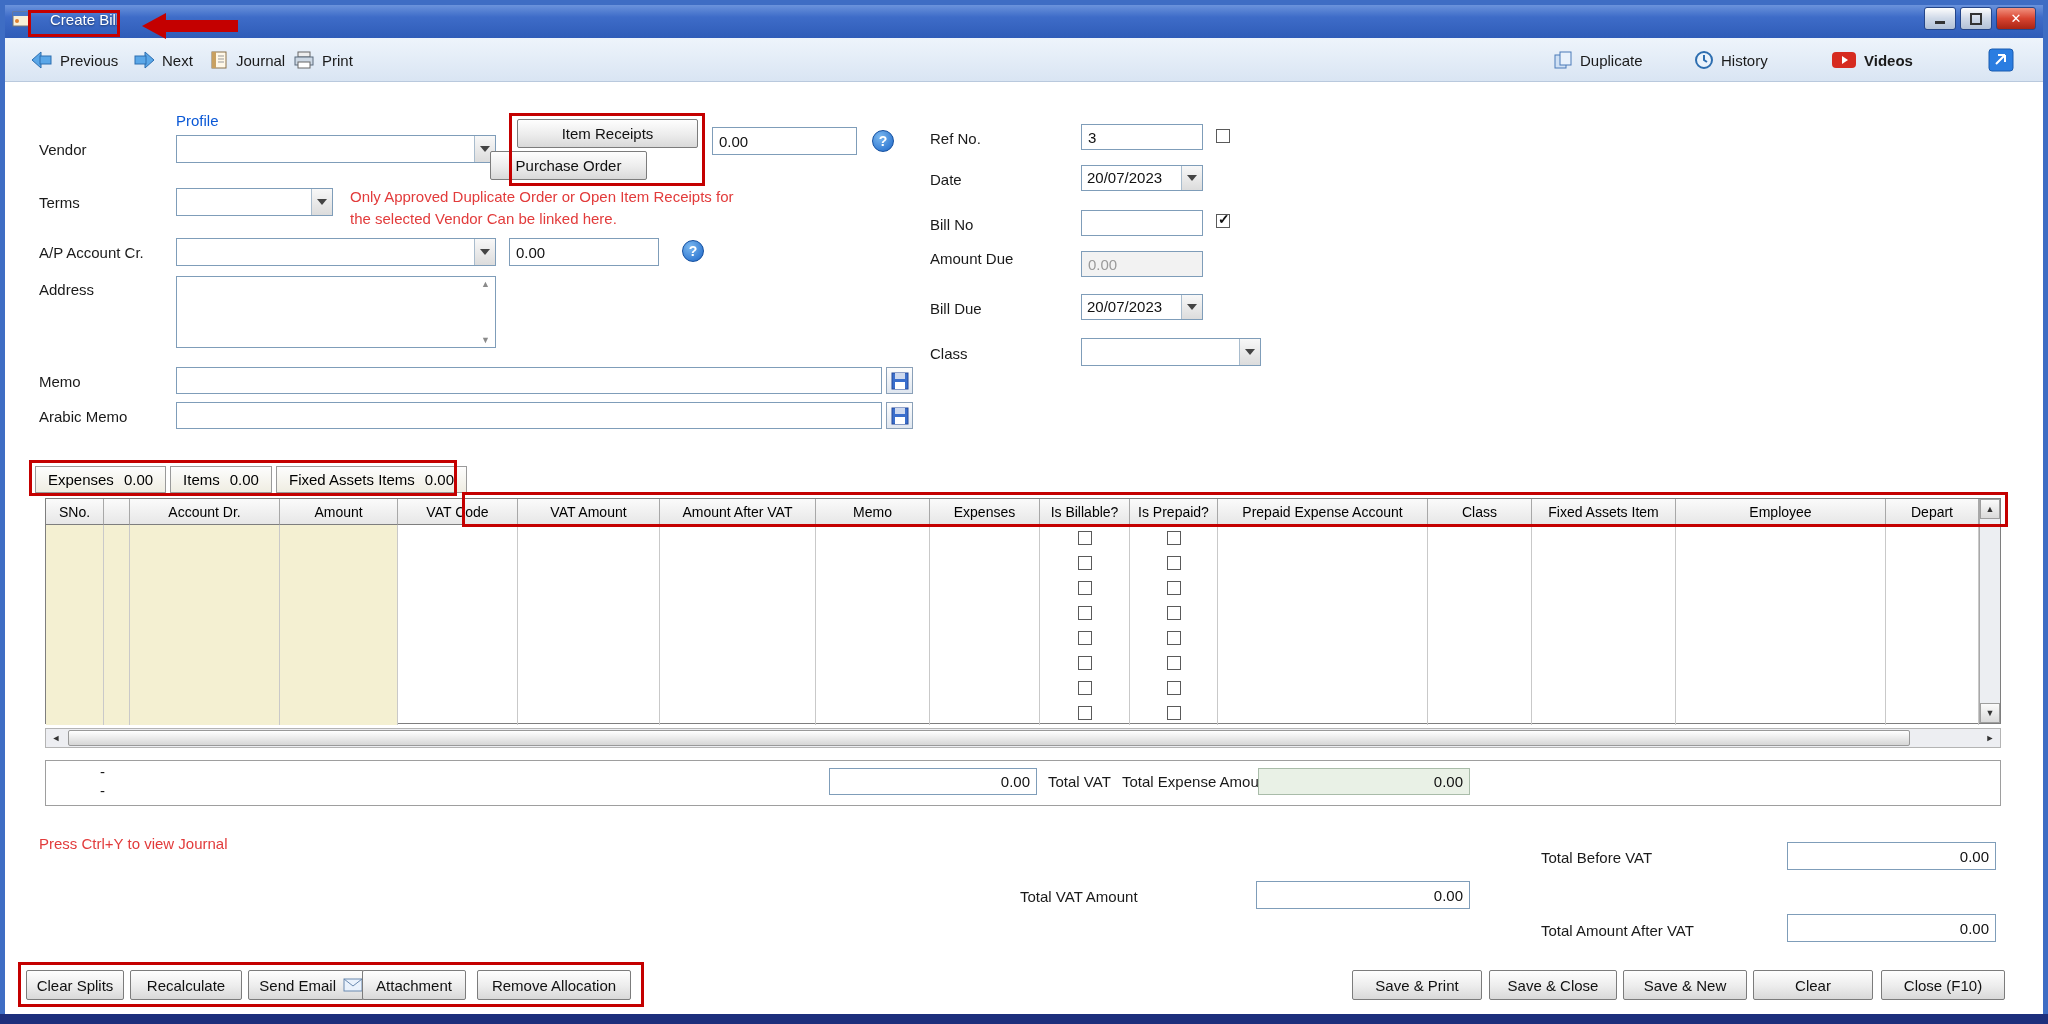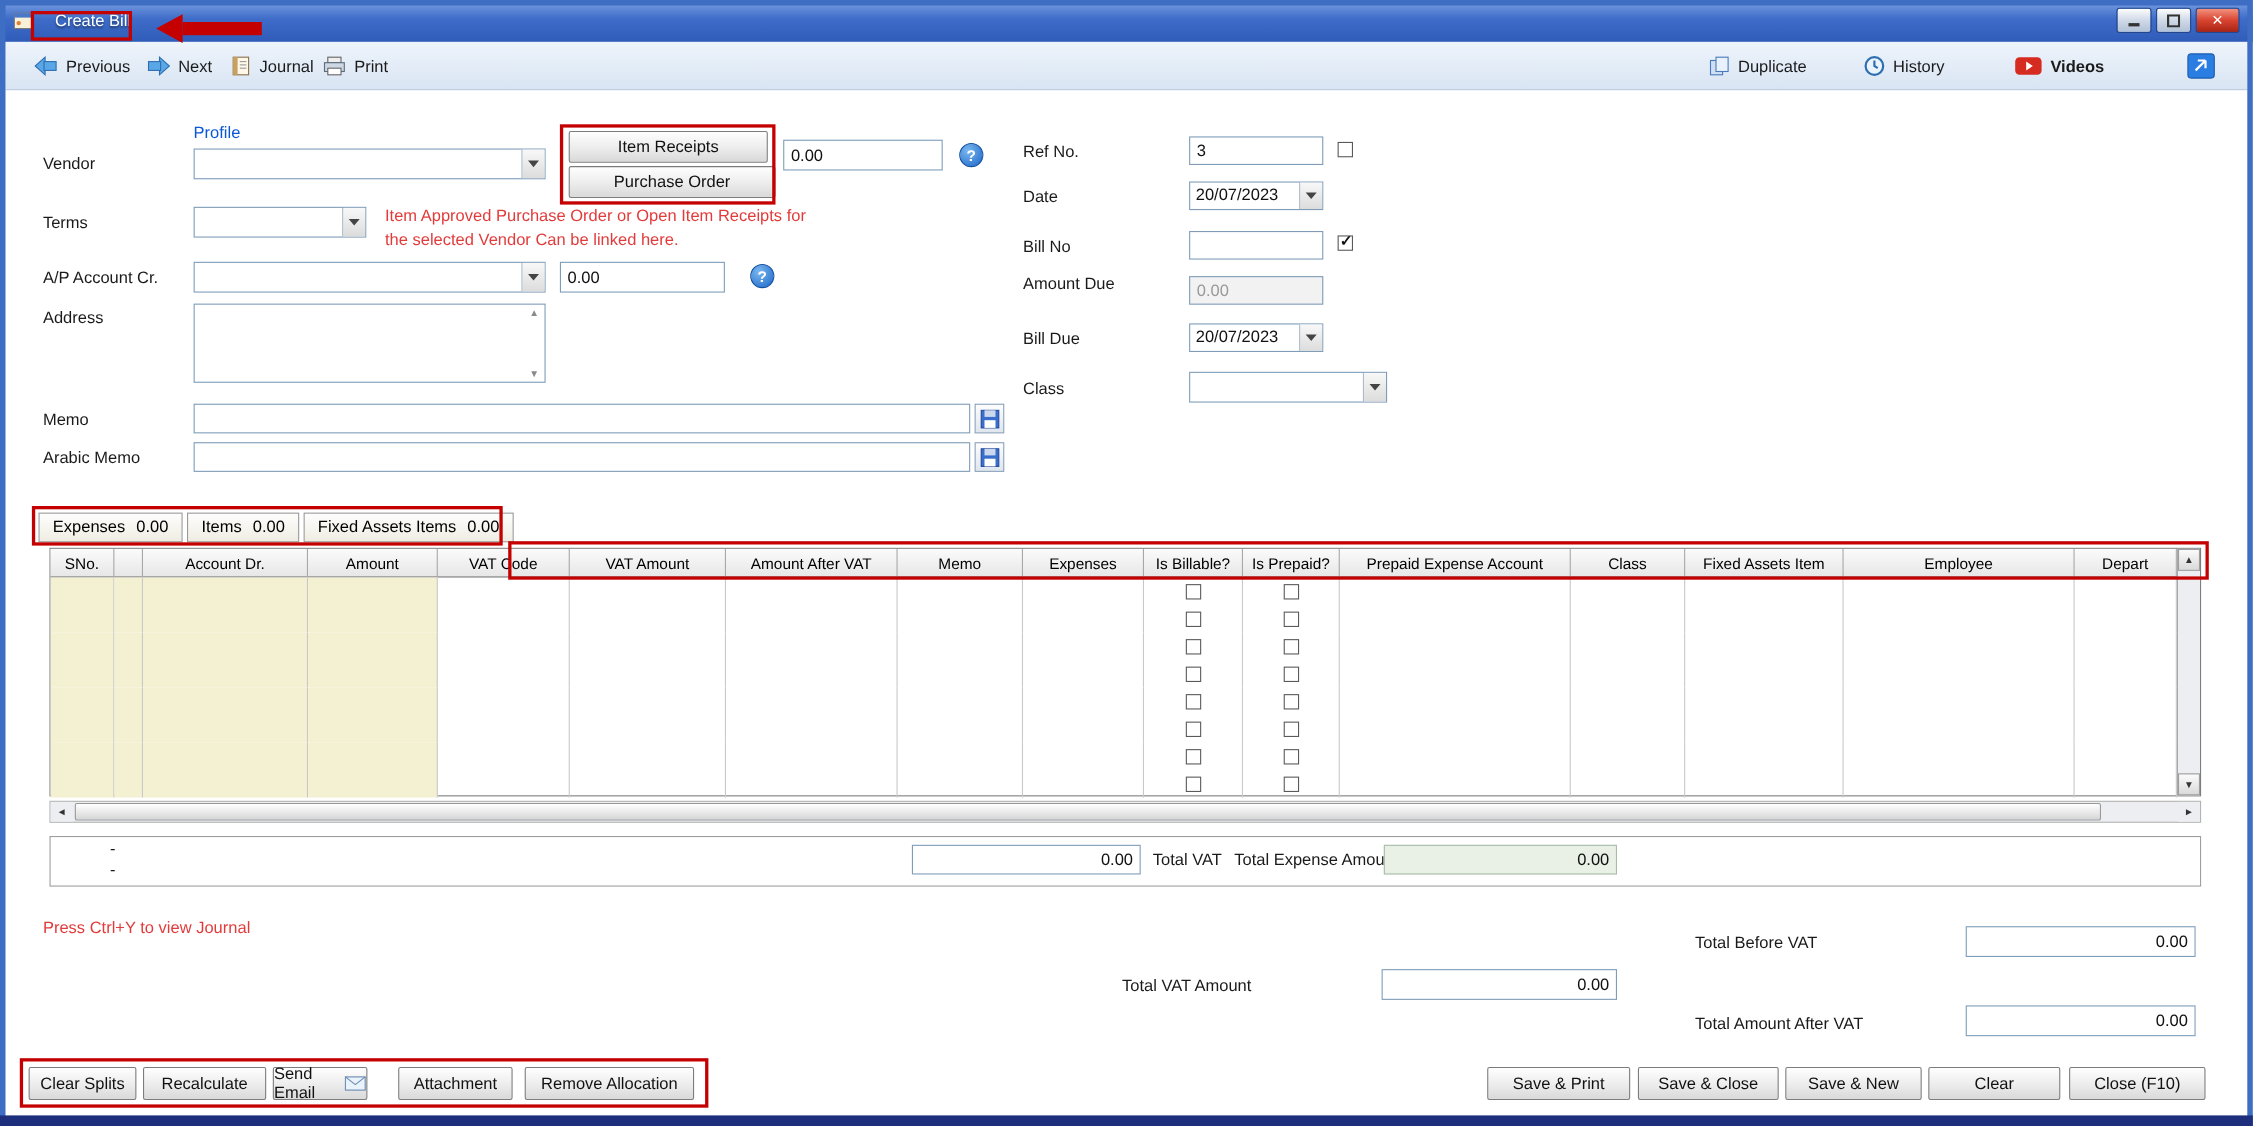--- a/index.html
+++ b/index.html
@@ -197,21 +197,21 @@
       <span class="tri"></span>
     </span>
 </div>
 <span class="lbl" style="left:39px;top:194px;">Terms</span>
 <div class="combo" style="left:176px;top:188px;width:157px;height:28px;">
   <span class="val"></span>
     <span class="drop">
       <span class="tri"></span>
     </span>
 </div>
-<span class="lbl red-lbl" style="left:350px;top:188px;">Item Approved Purchase Order or Open Item Receipts for</span>
+<span class="lbl red-lbl" style="left:350px;top:188px;">Only Approved Duplicate Order or Open Item Receipts for</span>
 <span class="lbl red-lbl" style="left:350px;top:210px;">the selected Vendor Can be linked here.</span>
 
 <span class="lbl" style="left:39px;top:244px;">A/P Account Cr.</span>
 <div class="combo" style="left:176px;top:238px;width:320px;height:28px;">
   <span class="val"></span>
     <span class="drop">
       <span class="tri"></span>
     </span>
 </div>
 <div class="field" style="left:509px;top:238px;width:150px;height:28px;">
@@ -242,21 +242,21 @@
   <span style="display:inline-flex;">
       <svg width="18" height="18">
         <rect x="1" y="1" width="16" height="16" fill="#3a6ecc" stroke="#24489a"></rect>
         <rect x="4" y="1" width="10" height="6" fill="#cdd8ee"></rect>
         <rect x="4" y="10" width="10" height="7" fill="#fff"></rect>
       </svg>
     </span>
 </div>
 
 <div class="btn" style="left:517px;top:119px;width:181px;height:29px;">Item Receipts</div>
-<div class="btn" style="left:517px;top:151px;width:188px;height:29px;text-align:right;">Purchase Order</div>
+<div class="btn" style="left:490px;top:151px;width:157px;height:29px;text-align:right;">Purchase Order</div>
 <div class="field" style="left:712px;top:127px;width:145px;height:28px;">
     <span>0.00</span>
   </div>
 <div class="qicon" style="left:872px;top:130px;">?</div>
 
 <span class="lbl" style="left:930px;top:130px;">Ref No.</span>
 <div class="field" style="left:1081px;top:124px;width:122px;height:26px;">
     <span>3</span>
   </div>
 <span class="cb abs" style="left:1216px;top:129px;"></span>
@@ -543,21 +543,21 @@
     <span>0.00</span>
   </div>
 
 <span class="lbl" style="left:1541px;top:922px;">Total Amount After VAT</span>
 <div class="field num" style="left:1787px;top:914px;width:209px;height:28px;">
     <span>0.00</span>
   </div>
 
 <div class="btn" style="left:26px;top:970px;width:98px;height:30px;">Clear Splits</div>
 <div class="btn" style="left:130px;top:970px;width:112px;height:30px;">Recalculate</div>
-<div class="btn" style="left:248px;top:970px;width:86px;height:30px;">
+<div class="btn" style="left:248px;top:970px;width:116px;height:30px;justify-content:flex-end;">
   <span>Send Email</span>
   <span style="display:inline-flex;">
       <svg width="20" height="14">
         <rect x="1" y="1" width="18" height="12" fill="#eaf2fc" stroke="#6a8ab0"></rect>
         <path d="M1 1 L10 8 L19 1" fill="none" stroke="#6a8ab0"></path>
       </svg>
     </span>
 </div>
 <div class="btn" style="left:362px;top:970px;width:104px;height:30px;">Attachment</div>
 <div class="btn" style="left:477px;top:970px;width:154px;height:30px;">Remove Allocation</div>

